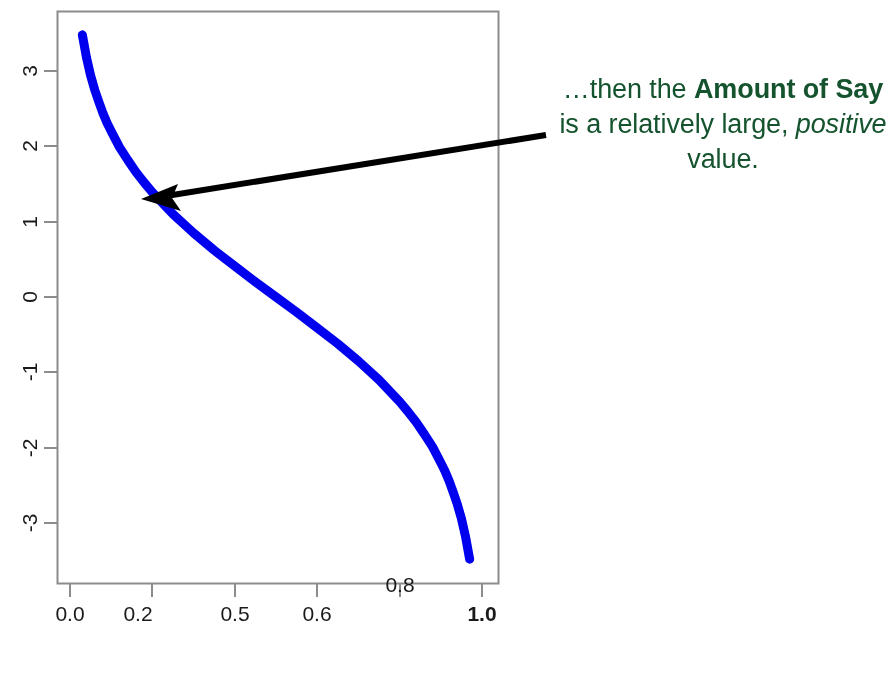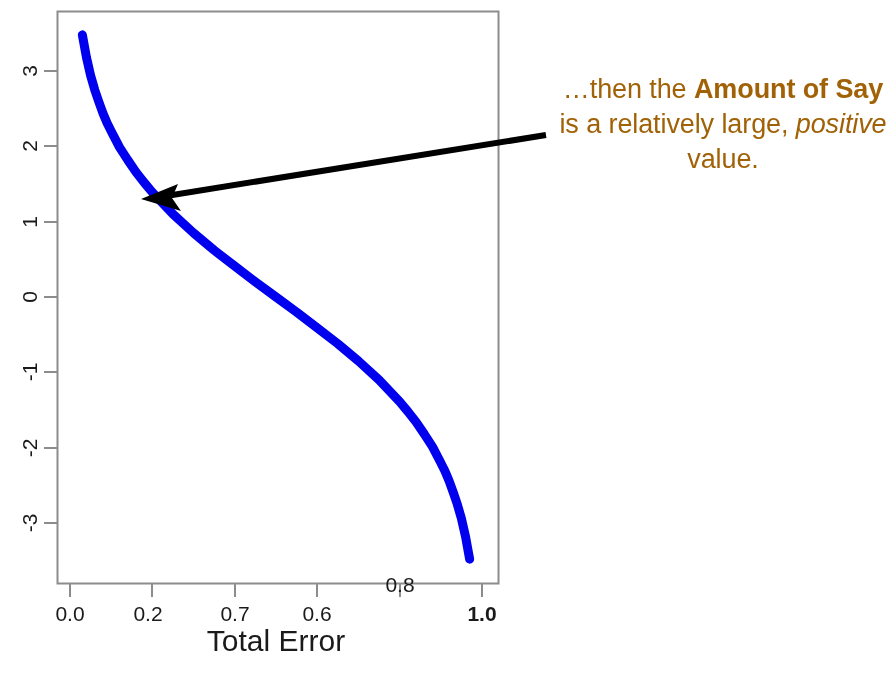--- a/index.html
+++ b/index.html
@@ -66,21 +66,21 @@
 
   
   #annotation {
     position: absolute;
     left: 558px;
     top: 72px;
     width: 330px;
     font-family: "Liberation Sans", sans-serif;
     font-size: 27px;
     line-height: 1.30;
-    color: #a16207;
+    color: #14532d;
     text-align: center;
     letter-spacing: -0.1px;
   }
   #annotation b { font-weight: bold; }
   #annotation i { font-style: italic; }
 </style>
 </head>
 <body>
 
 <div id="figure">
@@ -110,33 +110,32 @@
 
     <path id="curve-path" fill="none" stroke="#0000EE" stroke-width="9" stroke-linecap="round" stroke-linejoin="round" d="M82.36,34.85 L86.48,57.45 L90.60,75.53 L94.72,89.84 L98.84,101.90 L102.96,113.19 L107.08,122.99 L111.20,131.27 L119.44,147.09 L127.68,159.90 L135.92,171.95 L144.16,182.50 L152.40,192.29 L173.00,214.14 L193.60,232.97 L214.20,250.30 L234.80,266.11 L255.40,281.93 L276.00,297.00 L296.60,312.07 L317.20,327.89 L337.80,343.70 L358.40,361.03 L379.00,379.86 L399.60,401.71 L407.84,411.50 L416.08,422.05 L424.32,434.10 L432.56,446.91 L440.80,462.73 L444.92,471.01 L449.04,480.81 L453.16,492.10 L457.28,504.16 L461.40,518.47 L465.52,536.55 L469.64,559.15"></path>
 
     <g>
       <line x1="546" y1="135" x2="160" y2="197" stroke="#000000" stroke-width="6" stroke-linecap="butt"></line>
       <polygon points="141,199 178,184 172,198 181,211" fill="#000000"></polygon>
     </g>
   </svg>
 
   <div class="tick-label x-tick" style="left:70px;  top:603px;">0.0</div>
-  <div class="tick-label x-tick" style="left:148px; top:603px;">0.2</div>
-  <div class="tick-label x-tick" style="left:235px; top:603px;">0.7</div>
+  <div class="tick-label x-tick" style="left:138px; top:603px;">0.2</div>
+  <div class="tick-label x-tick" style="left:235px; top:603px;">0.5</div>
   <div class="tick-label x-tick" style="left:317px; top:603px;">0.6</div>
   <div class="tick-label x-tick" style="left:400px; top:574px;">0.8</div>
   <div class="tick-label x-tick" style="left:482px; top:603px;font-weight:bold;">1.0</div>
 
   <div class="tick-label y-tick" style="left:29px; top:71px;">3</div>
   <div class="tick-label y-tick" style="left:29px; top:146px;">2</div>
   <div class="tick-label y-tick" style="left:29px; top:222px;">1</div>
   <div class="tick-label y-tick" style="left:29px; top:297px;">0</div>
   <div class="tick-label y-tick" style="left:29px; top:372px;">-1</div>
   <div class="tick-label y-tick" style="left:29px; top:448px;">-2</div>
   <div class="tick-label y-tick" style="left:29px; top:523px;">-3</div>
 
-  <div id="xlabel">Total Error</div>
 
   <div id="annotation">
     <span>…then the </span><b>Amount of Say</b><span> is a relatively large, </span><i>positive</i><span> value.</span>
   </div>
 
 </div>
 
 </body></html>

